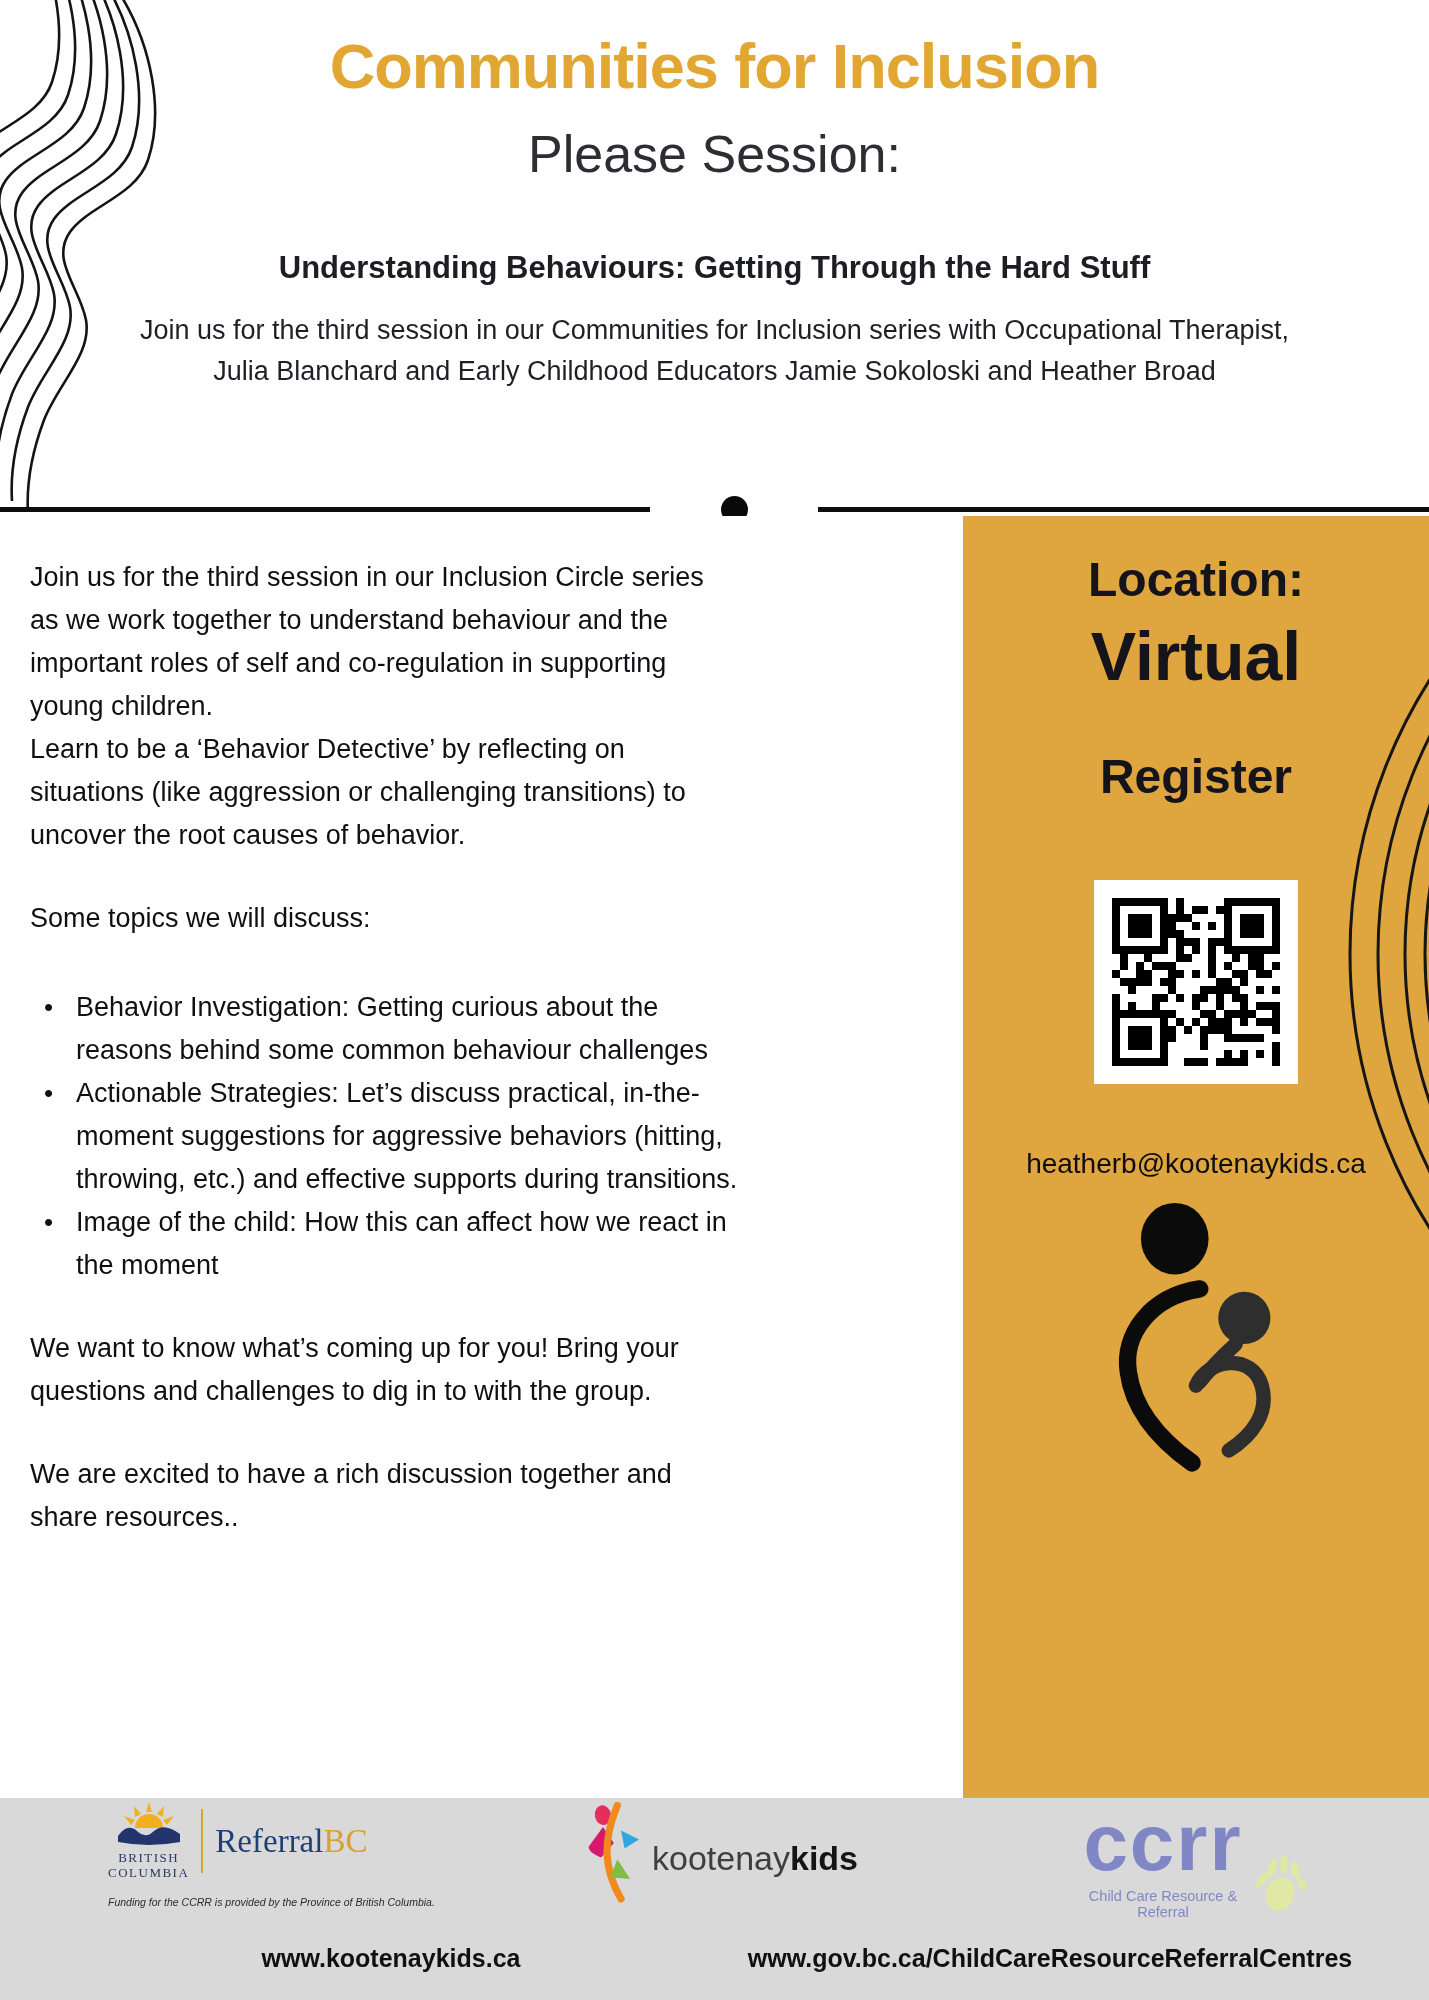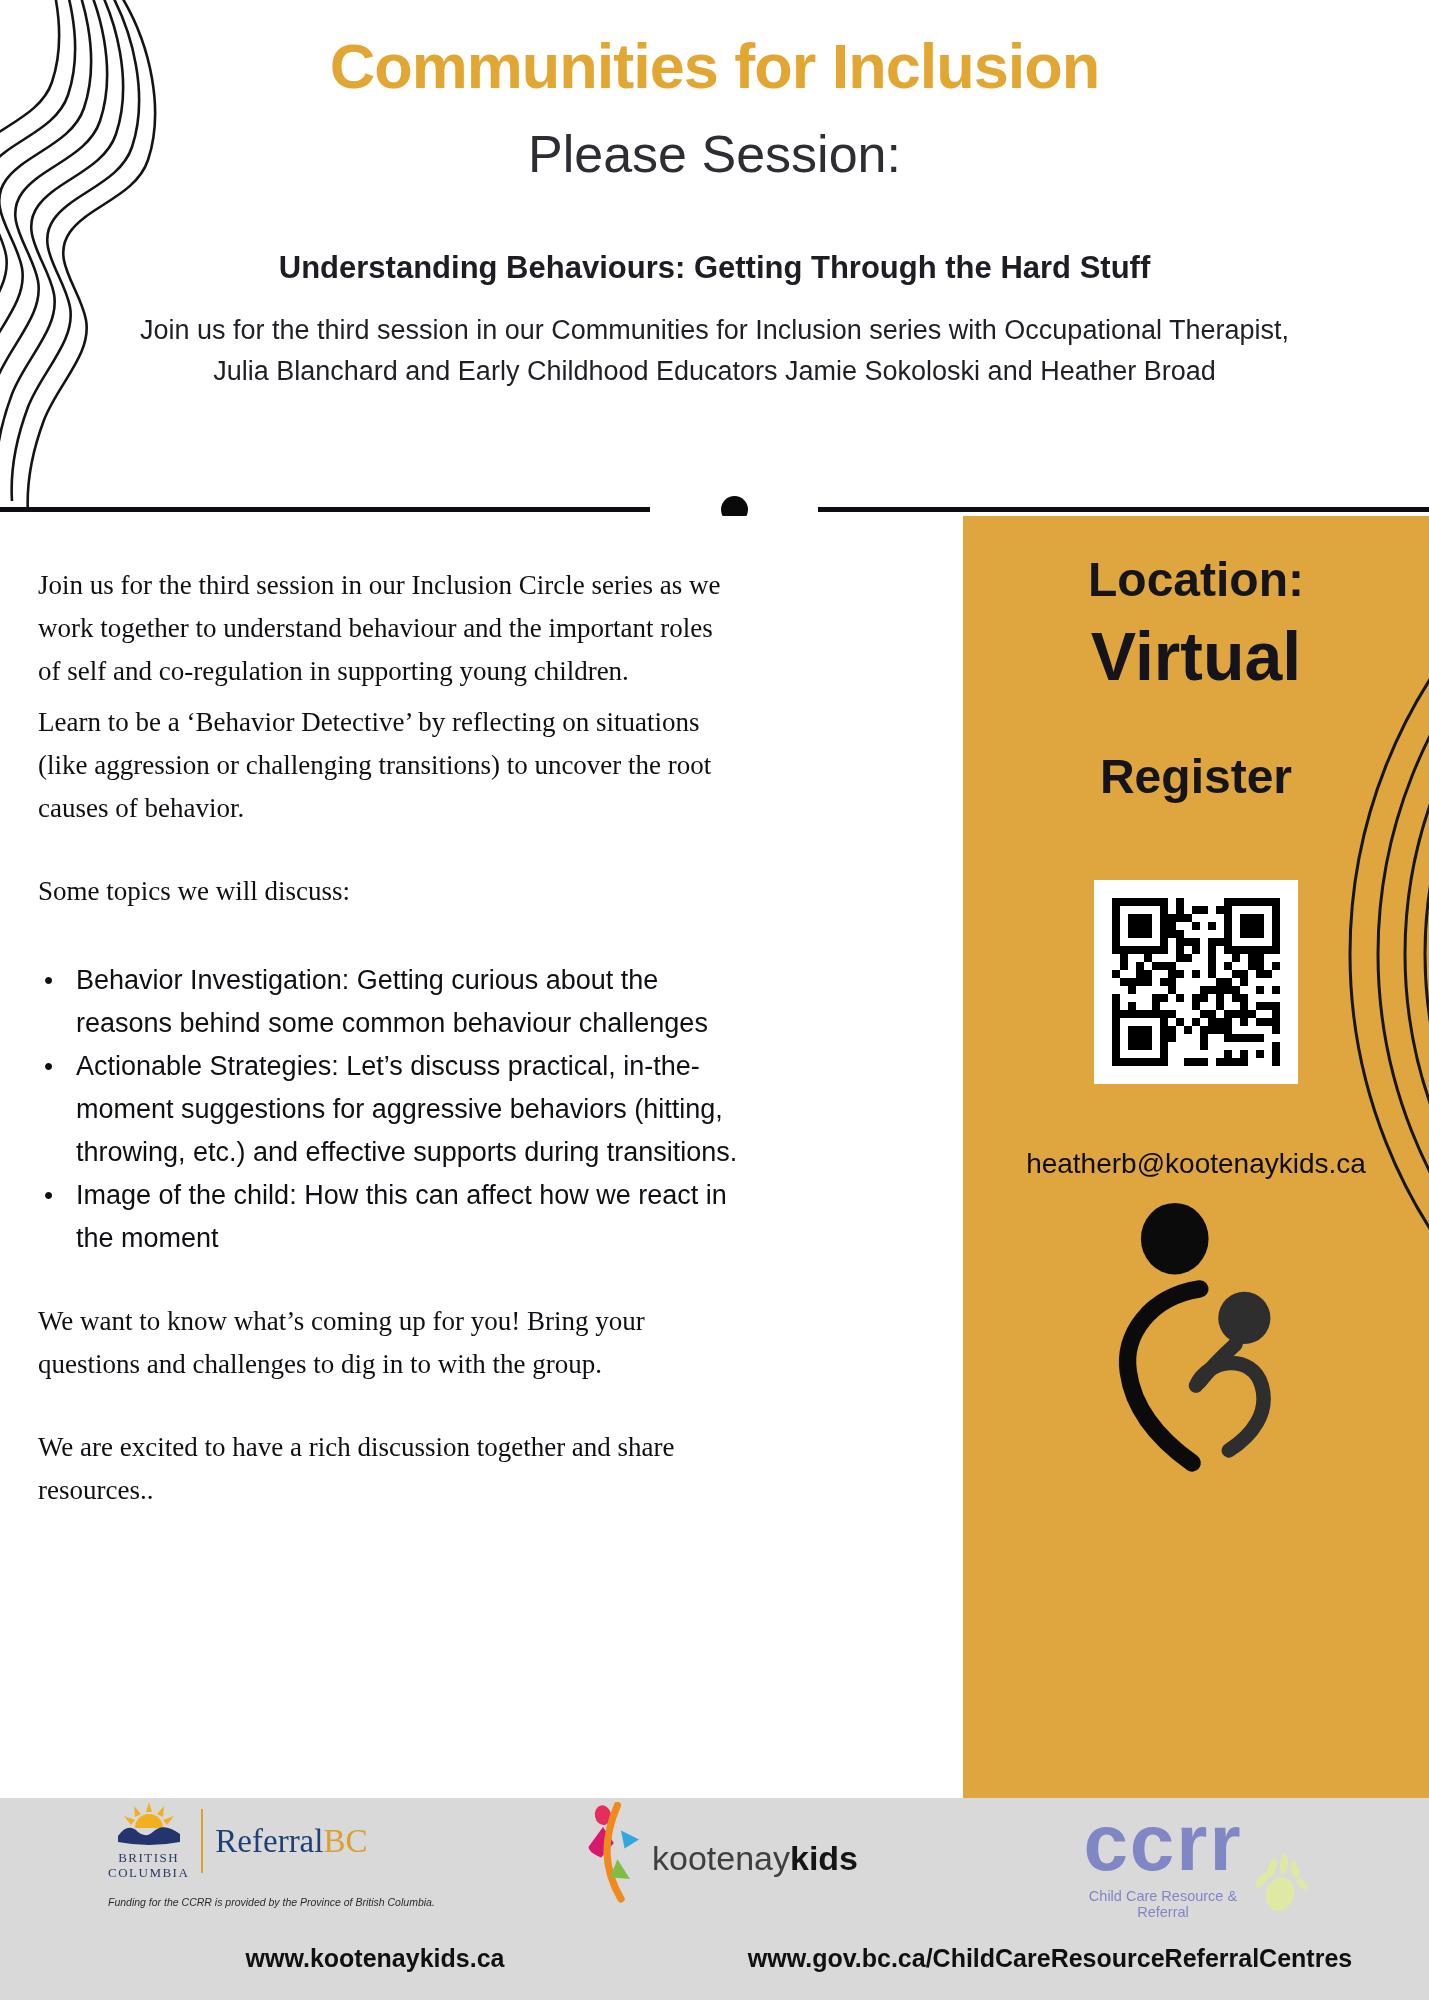--- a/index.html
+++ b/index.html
@@ -22,21 +22,21 @@
     font-size:27px;font-weight:400;color:#1F1F26;line-height:41px;}
   
   .divider-line{position:absolute;background:#0E0E12;height:5px;top:507px;}
   .divider-line.left{left:0;width:650px;}
   .divider-line.right{left:818px;width:611px;}
   .divider-dot{position:absolute;left:721px;top:496px;width:27px;height:27px;border-radius:50%;background:#0A0A0A;}
   
   .main{position:absolute;left:0;top:516px;width:1429px;height:1282px;display:flex;}
   .left-col{width:963px;height:100%;background:#ffffff;box-sizing:border-box;
     padding:40px 225px 0 30px;color:#101014;font-size:27px;line-height:43px;}
-  .left-col p{margin:8px;font-family:Liberation Serif, serif;}
+  .left-col p{margin:0;}
   .p-gap{margin-top:40px !important;}
   .bullets{list-style:none;margin:46px 0 0 0;padding:0 0 0 46px;}
   .bullets li{position:relative;margin:0;}
   .bullets li::before{content:"•";position:absolute;left:-32px;top:0;font-size:26px;color:#101014;}
   
   .sidebar{position:relative;width:466px;height:100%;background:#DFA53E;overflow:hidden;
     display:flex;flex-direction:column;align-items:center;}
   .sidebar-circles{position:absolute;left:0;top:0;pointer-events:none;}
   .loc-label{margin-top:36px;font-size:48px;font-weight:800;color:#14141A;z-index:1;}
   .loc-value{margin-top:10px;font-size:68px;font-weight:800;color:#14141A;z-index:1;}
@@ -61,21 +61,21 @@
   .bc-wordmark .cc{color:#1F4076;} .bc-wordmark .bc{color:#D9A032;}
   .bc-funding{margin-top:16px;font-size:10.5px;font-style:italic;color:#2B2B2B;text-align:center;}
   .kk-logo{position:absolute;left:576px;top:4px;display:flex;align-items:flex-end;}
   .kk-text{font-size:34px;color:#3F3F3F;margin-left:4px;margin-bottom:26px;}
   .kk-text .kids{font-weight:800;color:#141414;}
   .ccrr-logo{position:absolute;left:1068px;top:14px;width:190px;text-align:center;}
   .ccrr-word{font-size:80px;font-weight:700;color:#8187C5;line-height:62px;letter-spacing:2px;}
   .ccrr-tag{margin-top:14px;font-size:14.5px;color:#8187C5;}
   .ccrr-hand{position:absolute;right:-50px;top:42px;}
   .url{position:absolute;top:146px;font-size:25px;font-weight:700;color:#101010;text-align:center;}
-  .url.left{left:175px;width:400px;}
+  .url.left{left:191px;width:400px;}
   .url.right{left:735px;width:630px;}
 </style>
 </head>
 <body>
 
 <div class="poster">
 
   <div class="header">
     <svg class="contour" width="210" height="512" viewBox="0 0 210 512">
       <defs>

